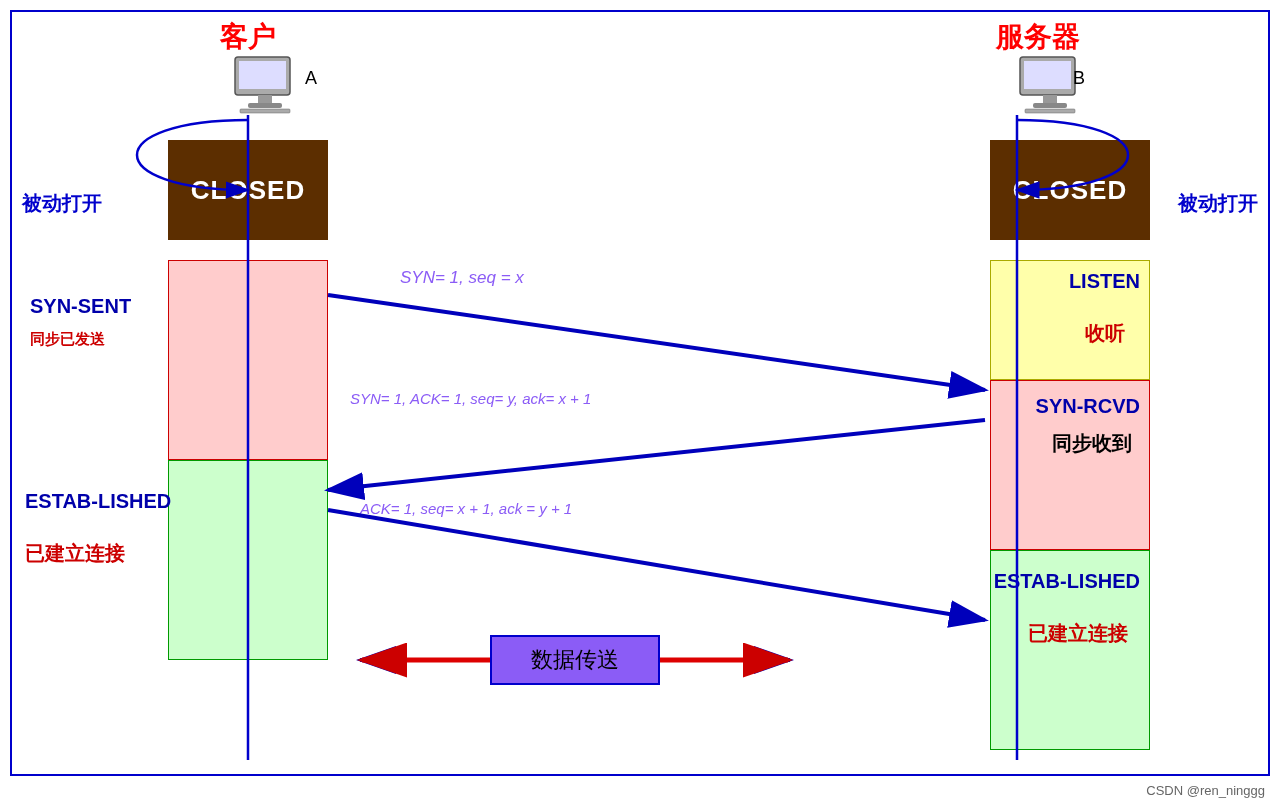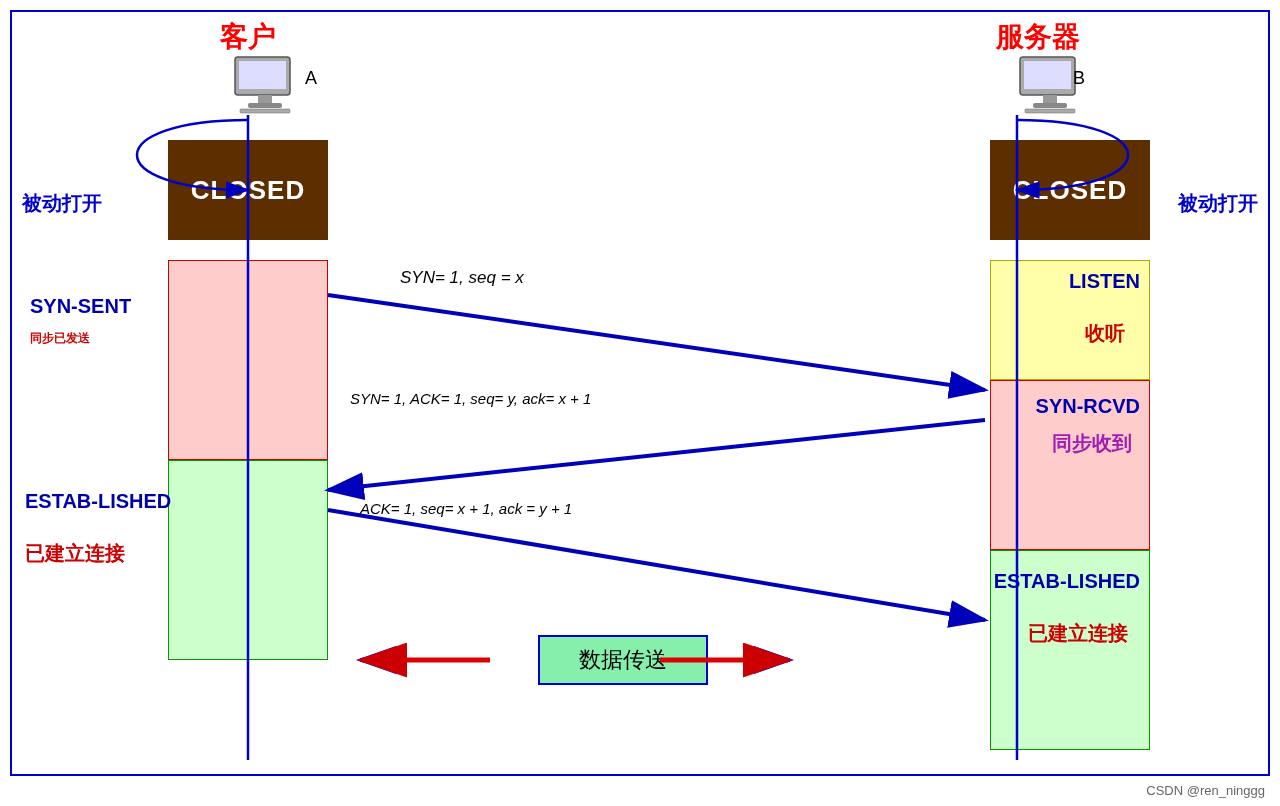--- a/index.html
+++ b/index.html
@@ -129,21 +129,21 @@
       color: #0000aa;
       font-size: 20px;
       font-weight: bold;
     }
 
     .syn-sent-sub {
       position: absolute;
       top: 330px;
       left: 30px;
       color: #cc0000;
-      font-size: 12px;
+      font-size: 15px;
       font-weight: bold;
     }
 
     
     .estab-client-box {
       position: absolute;
       top: 460px;
       left: 168px;
       width: 160px;
       height: 200px;
@@ -214,21 +214,21 @@
       right: 140px;
       color: #0000aa;
       font-size: 20px;
       font-weight: bold;
       margin-left: 16px;
     }
     .syn-rcvd-sub {
       position: absolute;
       top: 430px;
       right: 148px;
-      color: #a21caf;
+      color: #000000;
       font-size: 20px;
       font-weight: bold;
     }
 
     
     .estab-server-box {
       position: absolute;
       top: 550px;
       right: 130px;
       width: 160px;
@@ -282,44 +282,43 @@
       pointer-events: none;
     }
 
     
     .data-transfer-box {
       position: absolute;
       top: 635px;
       left: 490px;
       width: 170px;
       height: 50px;
-      background: #86efac;
+      background: #8b5cf6;
       border: 2px solid #0000cc;
       display: flex;
       align-items: center;
       justify-content: center;
       font-size: 22px;
       color: #000;
-      margin-left: 48px;
     }
 
     
     .watermark {
       position: absolute;
       bottom: 8px;
       right: 15px;
       font-size: 13px;
       color: #666;
     }
 
     
     .msg-label {
       position: absolute;
       font-style: italic;
-      color: #000000;
+      color: #8b5cf6;
       font-size: 17px;
     }
 
   </style>
 </head>
 <body>
 
 <div class="diagram-container">
 
   <div class="outer-border"></div>

